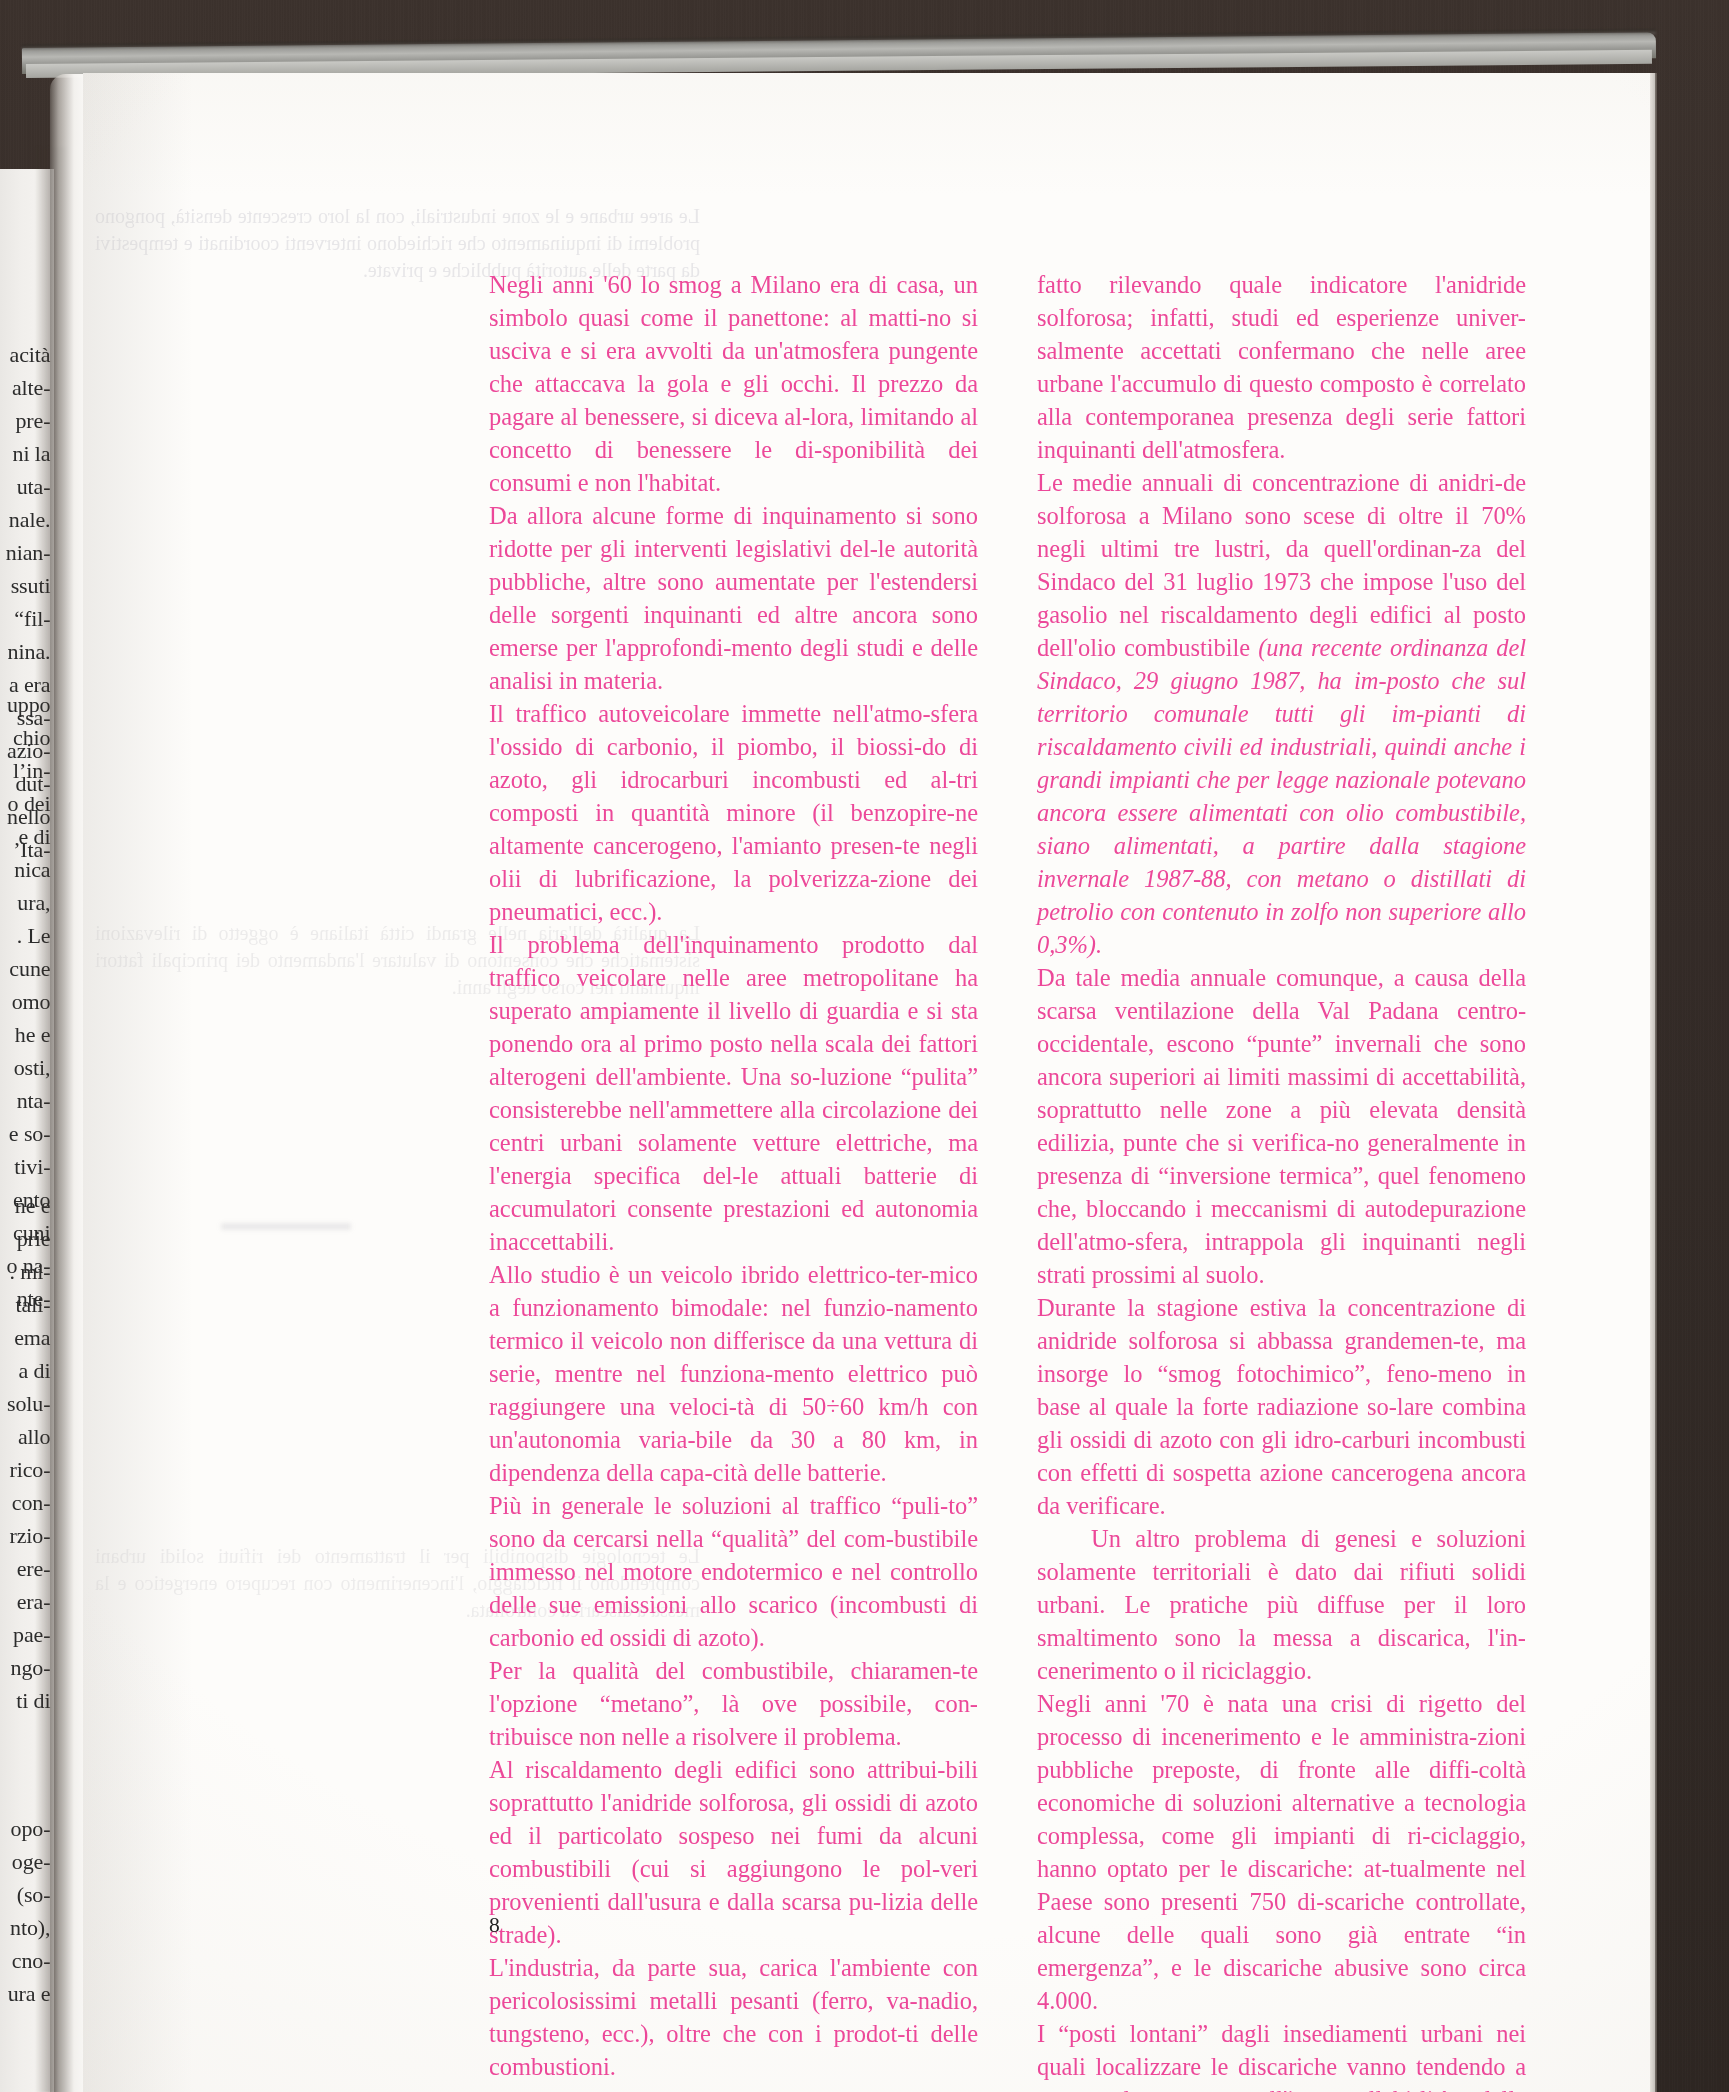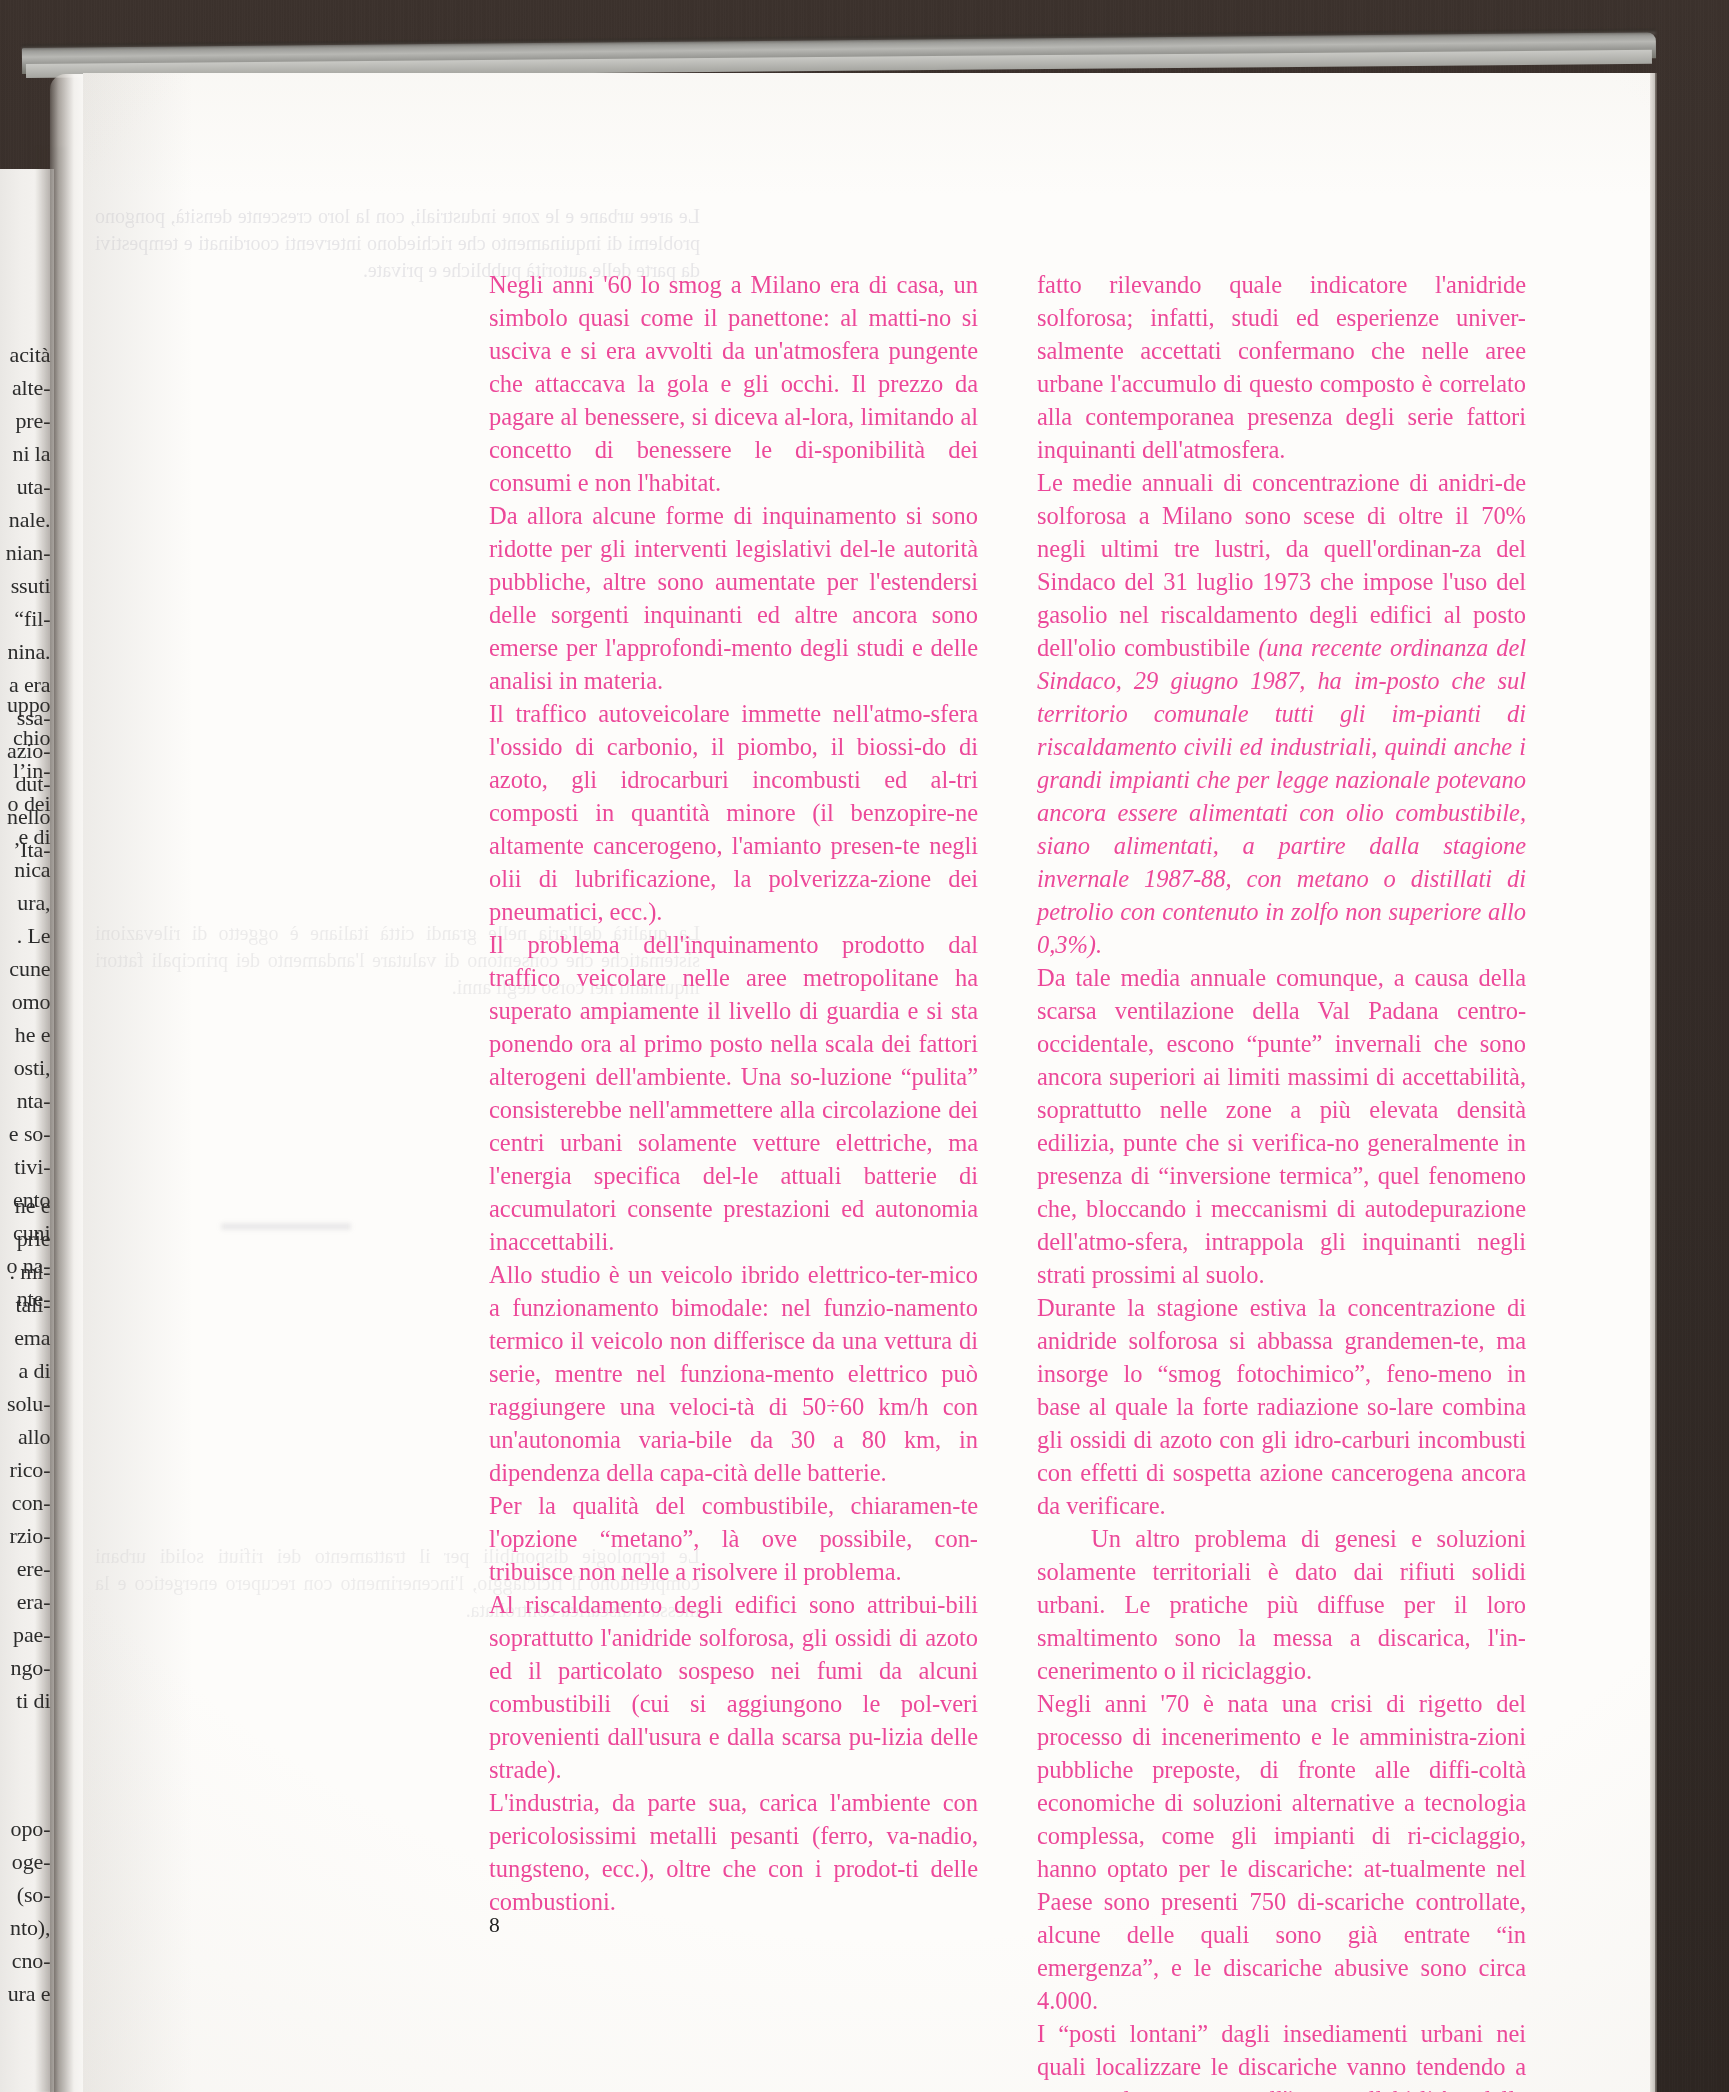--- a/index.html
+++ b/index.html
@@ -270,20 +270,21 @@
   <div class="page-right-edge"></div>
 
   <div class="columns">
 
     <div class="col" id="left-col">
         <p>Negli anni '60 lo smog a Milano era di casa, un simbolo quasi come il panettone: al matti-no si usciva e si era avvolti da un'atmosfera pungente che attaccava la gola e gli occhi. Il prezzo da pagare al benessere, si diceva al-lora, limitando al concetto di benessere le di-sponibilità dei consumi e non l'habitat.</p>
         <p>Da allora alcune forme di inquinamento si sono ridotte per gli interventi legislativi del-le autorità pubbliche, altre sono aumentate per l'estendersi delle sorgenti inquinanti ed altre ancora sono emerse per l'approfondi-mento degli studi e delle analisi in materia.</p>
         <p>Il traffico autoveicolare immette nell'atmo-sfera l'ossido di carbonio, il piombo, il biossi-do di azoto, gli idrocarburi incombusti ed al-tri composti in quantità minore (il benzopire-ne altamente cancerogeno, l'amianto presen-te negli olii di lubrificazione, la polverizza-zione dei pneumatici, ecc.).</p>
         <p>Il problema dell'inquinamento prodotto dal traffico veicolare nelle aree metropolitane ha superato ampiamente il livello di guardia e si sta ponendo ora al primo posto nella scala dei fattori alterogeni dell'ambiente. Una so-luzione “pulita” consisterebbe nell'ammettere alla circolazione dei centri urbani solamente vetture elettriche, ma l'energia specifica del-le attuali batterie di accumulatori consente prestazioni ed autonomia inaccettabili.</p>
         <p>Allo studio è un veicolo ibrido elettrico-ter-mico a funzionamento bimodale: nel funzio-namento termico il veicolo non differisce da una vettura di serie, mentre nel funziona-mento elettrico può raggiungere una veloci-tà di 50÷60 km/h con un'autonomia varia-bile da 30 a 80 km, in dipendenza della capa-cità delle batterie.</p>
+        <p>Più in generale le soluzioni al traffico “puli-to” sono da cercarsi nella “qualità” del com-bustibile immesso nel motore endotermico e nel controllo delle sue emissioni allo scarico (incombusti di carbonio ed ossidi di azoto).</p>
         <p>Per la qualità del combustibile, chiaramen-te l'opzione “metano”, là ove possibile, con-tribuisce non nelle a risolvere il problema.</p>
         <p>Al riscaldamento degli edifici sono attribui-bili soprattutto l'anidride solforosa, gli ossidi di azoto ed il particolato sospeso nei fumi da alcuni combustibili (cui si aggiungono le pol-veri provenienti dall'usura e dalla scarsa pu-lizia delle strade).</p>
         <p>L'industria, da parte sua, carica l'ambiente con pericolosissimi metalli pesanti (ferro, va-nadio, tungsteno, ecc.), oltre che con i prodot-ti delle combustioni.</p>
       </div>
     <div class="col" id="right-col">
         <p>fatto rilevando quale indicatore l'anidride solforosa; infatti, studi ed esperienze univer-salmente accettati confermano che nelle aree urbane l'accumulo di questo composto è correlato alla contemporanea presenza degli serie fattori inquinanti dell'atmosfera.</p>
         <p><span>Le medie annuali di concentrazione di anidri-de solforosa a Milano sono scese di oltre il 70% negli ultimi tre lustri, da quell'ordinan-za del Sindaco del 31 luglio 1973 che impose l'uso del gasolio nel riscaldamento degli edifici al posto dell'olio combustibile </span><em>(una recente ordinanza del Sindaco, 29 giugno 1987, ha im-posto che sul territorio comunale tutti gli im-pianti di riscaldamento civili ed industriali, quindi anche i grandi impianti che per legge nazionale potevano ancora essere alimentati con olio combustibile, siano alimentati, a partire dalla stagione invernale 1987-88, con metano o distillati di petrolio con contenuto in zolfo non superiore allo 0,3%).</em></p>
         <p>Da tale media annuale comunque, a causa della scarsa ventilazione della Val Padana centro-occidentale, escono “punte” invernali che sono ancora superiori ai limiti massimi di accettabilità, soprattutto nelle zone a più elevata densità edilizia, punte che si verifica-no generalmente in presenza di “inversione termica”, quel fenomeno che, bloccando i meccanismi di autodepurazione dell'atmo-sfera, intrappola gli inquinanti negli strati prossimi al suolo.</p>
         <p>Durante la stagione estiva la concentrazione di anidride solforosa si abbassa grandemen-te, ma insorge lo “smog fotochimico”, feno-meno in base al quale la forte radiazione so-lare combina gli ossidi di azoto con gli idro-carburi incombusti con effetti di sospetta azione cancerogena ancora da verificare.</p>
         <p class="indent">Un altro problema di genesi e soluzioni solamente territoriali è dato dai rifiuti solidi urbani. Le pratiche più diffuse per il loro smaltimento sono la messa a discarica, l'in-cenerimento o il riciclaggio.</p>

